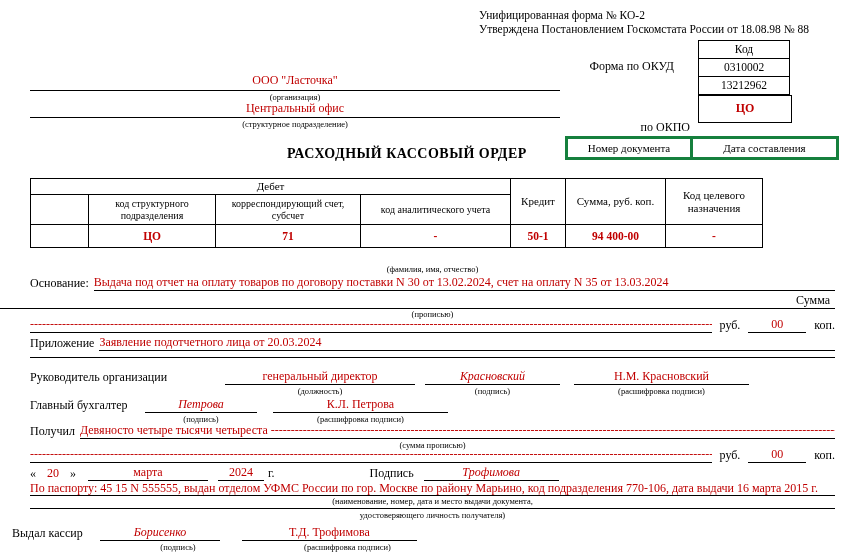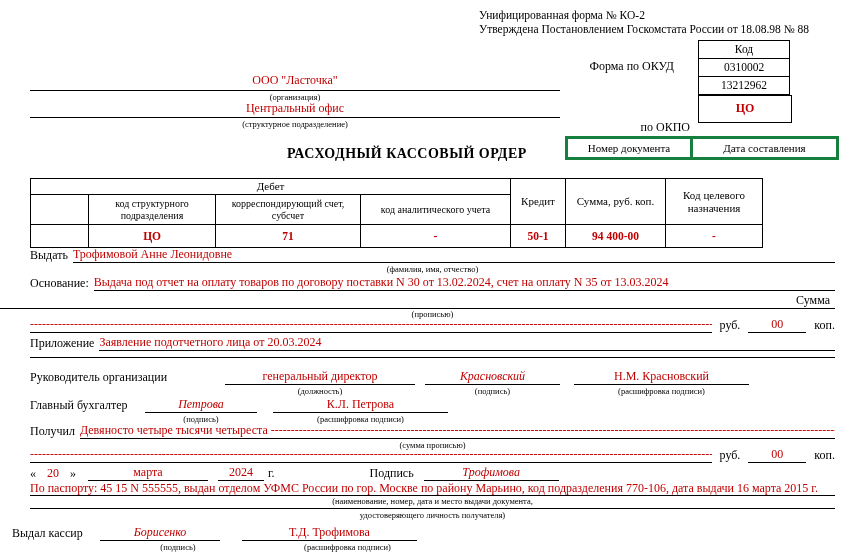--- a/index.html
+++ b/index.html
@@ -103,24 +103,20 @@
       <td>ЦО</td>
       <td>71</td>
       <td>-</td>
       <td>50-1</td>
       <td>94 400-00</td>
       <td>-</td>
     </tr>
   </tbody>
     </table>
 
-  <div class="row" style="left:30px;top:248px;width:805px;height:15px;">
-    <span class="lbl">Выдать</span>
-    <span class="fld flex1 red">Трофимовой Анне Леонидовне</span>
-  </div>
   <div class="abs cap" style="left:30px;top:264px;width:805px;">(фамилия, имя, отчество)</div>
 
   <div class="row" style="left:30px;top:276px;width:805px;height:15px;">
     <span class="lbl">Основание:</span>
     <span class="fld flex1 red">Выдача под отчет на оплату товаров по договору поставки N 30 от 13.02.2024, счет на оплату N 35 от 13.03.2024</span>
   </div>
 
   <div class="row" style="left:30px;top:293px;width:805px;height:15px;flex-direction:column;">
     <span class="lbl">Сумма</span>
     <span class="fld flex1 red"><span>Девяносто четыре тысячи четыреста </span><span>------------------------------------------------------------------------------------------------------------------------------------------------------------------------------------------------------------------</span></span>

